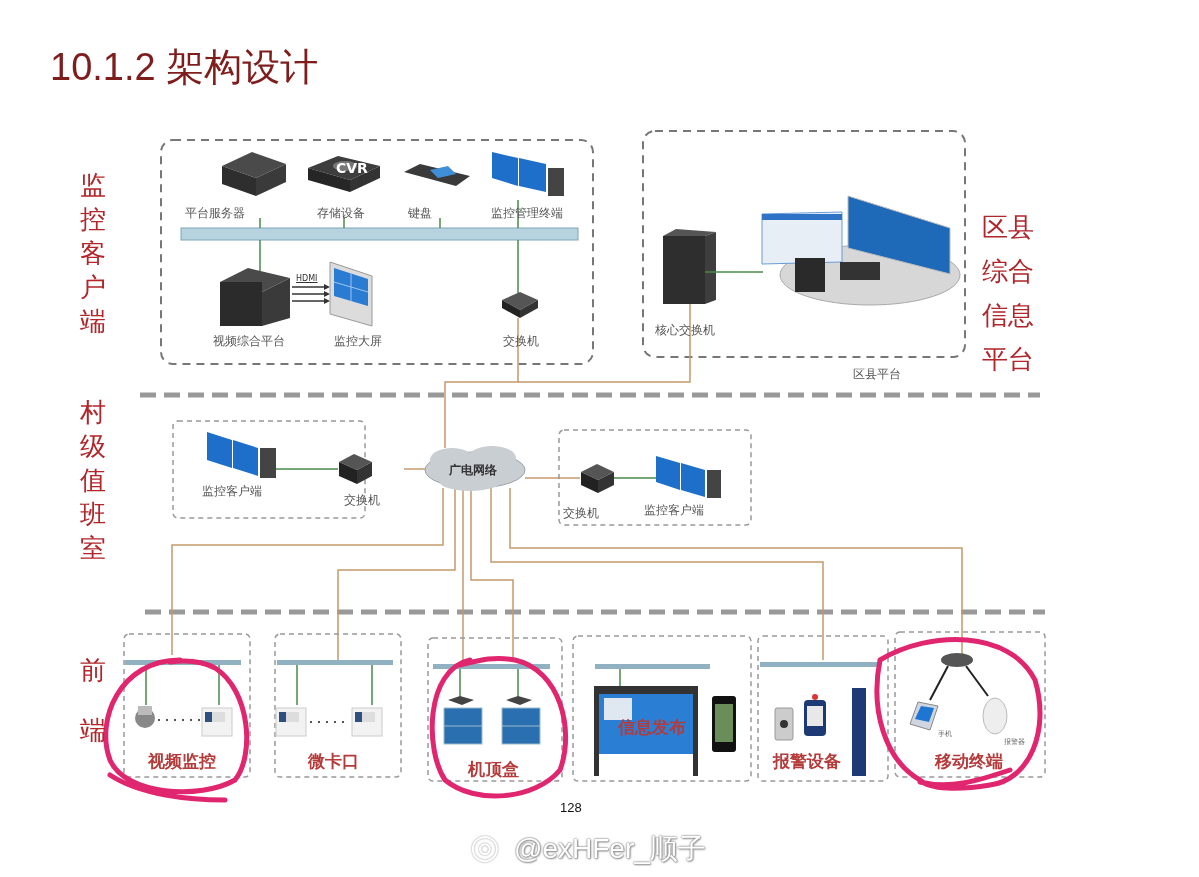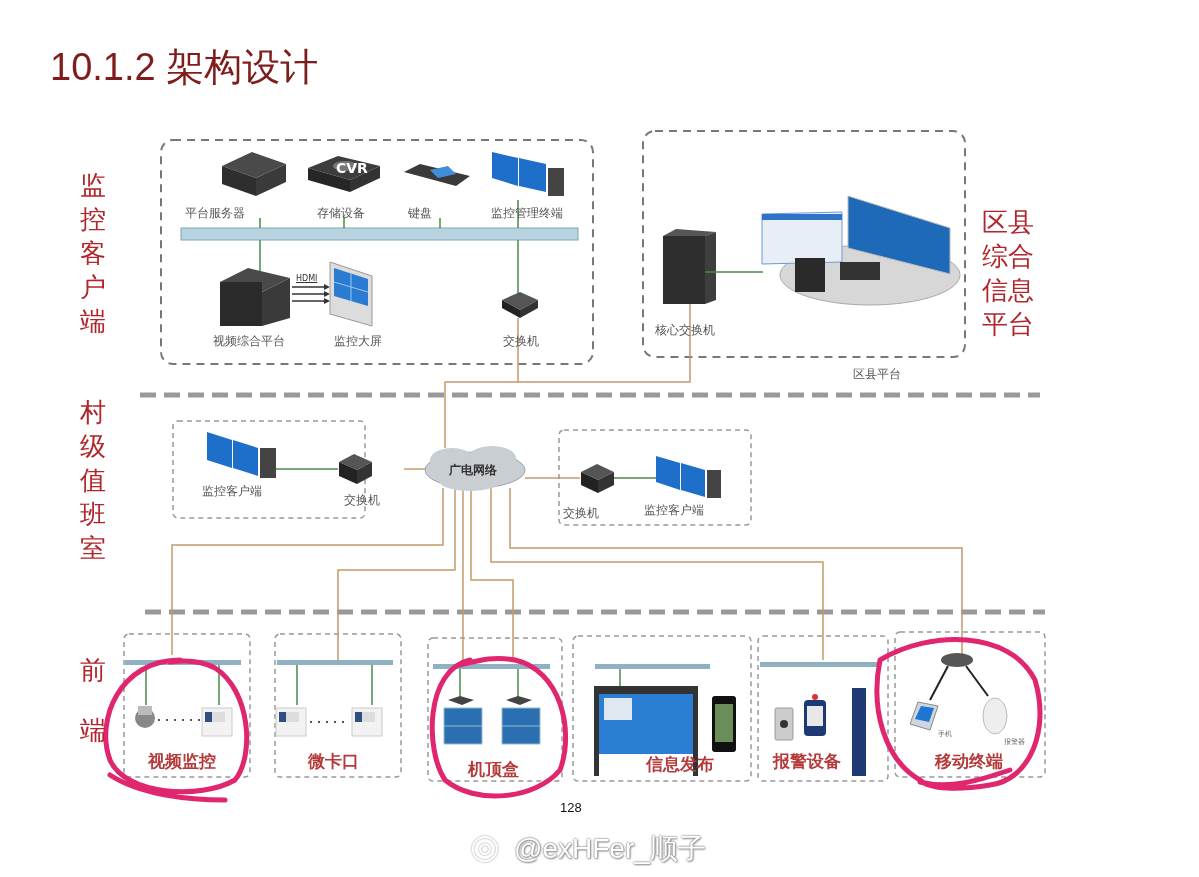--- a/index.html
+++ b/index.html
@@ -246,21 +246,21 @@
     <path d="M 470 660 C 425 670, 425 750, 445 780 C 475 805, 535 800, 560 770 C 575 730, 560 670, 515 660 C 495 656, 480 660, 460 665"></path>
     <path d="M 880 660 C 930 630, 1010 630, 1035 680 C 1050 730, 1030 780, 990 785 C 960 790, 930 790, 920 780 C 885 760, 870 710, 880 660 M 920 782 C 950 790, 980 780, 1010 770"></path>
   </g>
 </svg>
 
 <div class="abs title">10.1.2 架构设计</div>
 
 <div class="abs zone-label" style="left:76px;top:168px;">监控客户端</div>
 <div class="abs zone-label" style="left:76px;top:383px;margin-top:12px;">村级值班室</div>
 <div class="abs zone-label" style="left:76px;top:640px;line-height:60px;">前端</div>
-<div class="abs zone-label" style="left:978px;top:205px;width:60px;line-height:34px;">区县综合信息平台</div>
+<div class="abs zone-label" style="left:978px;top:205px;width:60px;line-height:44px;">区县综合信息平台</div>
 
 <div class="abs dev-label" style="left:185px;top:205px;">平台服务器</div>
 <div class="abs dev-label" style="left:317px;top:205px;">存储设备</div>
 <div class="abs" style="left:336px;top:160px;font-size:14px;color:#fff;font-weight:bold;">CVR</div>
 <div class="abs dev-label" style="left:408px;top:205px;">键盘</div>
 <div class="abs dev-label" style="left:491px;top:205px;">监控管理终端</div>
 <div class="abs dev-label" style="left:213px;top:333px;">视频综合平台</div>
 <div class="abs" style="left:296px;top:274px;font-size:8px;color:#333;text-decoration:underline;">HDMI</div>
 <div class="abs dev-label" style="left:334px;top:333px;">监控大屏</div>
 <div class="abs dev-label" style="left:503px;top:333px;">交换机</div>
@@ -271,21 +271,21 @@
 <div class="abs" style="left:449px;top:462px;font-size:12px;font-weight:bold;color:#333;">广电网络</div>
 
 <div class="abs dev-label" style="left:202px;top:483px;">监控客户端</div>
 <div class="abs dev-label" style="left:344px;top:492px;">交换机</div>
 <div class="abs dev-label" style="left:563px;top:505px;">交换机</div>
 <div class="abs dev-label" style="left:644px;top:502px;">监控客户端</div>
 
 <div class="abs fe-label" style="left:148px;top:750px;">视频监控</div>
 <div class="abs fe-label" style="left:308px;top:750px;">微卡口</div>
 <div class="abs fe-label" style="left:468px;top:758px;text-align:center;">机顶盒</div>
-<div class="abs fe-label" style="left:618px;top:753px;margin-left:28px;">信息发布</div>
+<div class="abs fe-label" style="left:618px;top:716px;">信息发布</div>
 <div class="abs fe-label" style="left:773px;top:750px;">报警设备</div>
 <div class="abs fe-label" style="left:935px;top:750px;">移动终端</div>
 <div class="abs" style="left:938px;top:729px;font-size:7px;color:#666;">手机</div>
 <div class="abs" style="left:1004px;top:737px;font-size:7px;color:#666;">报警器</div>
 
 <div class="abs page-num">128</div>
 <div class="abs" style="left:470px;top:826px;font-size:34px;color:#fff;text-shadow:0 0 2px #888;">◎</div>
 <div class="abs watermark" style="left:514px;">@exHFer_顺子</div>
 
 </body></html>

